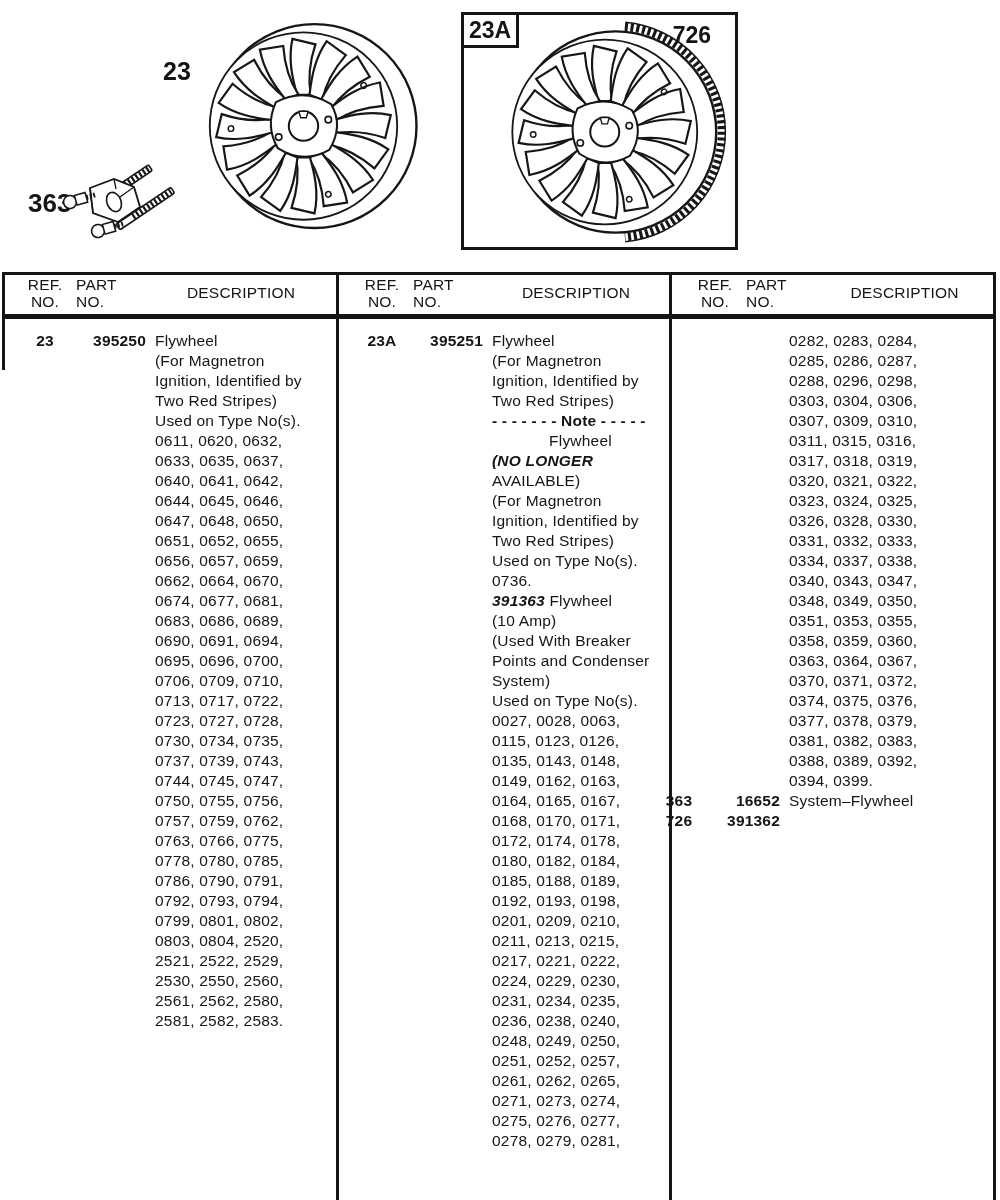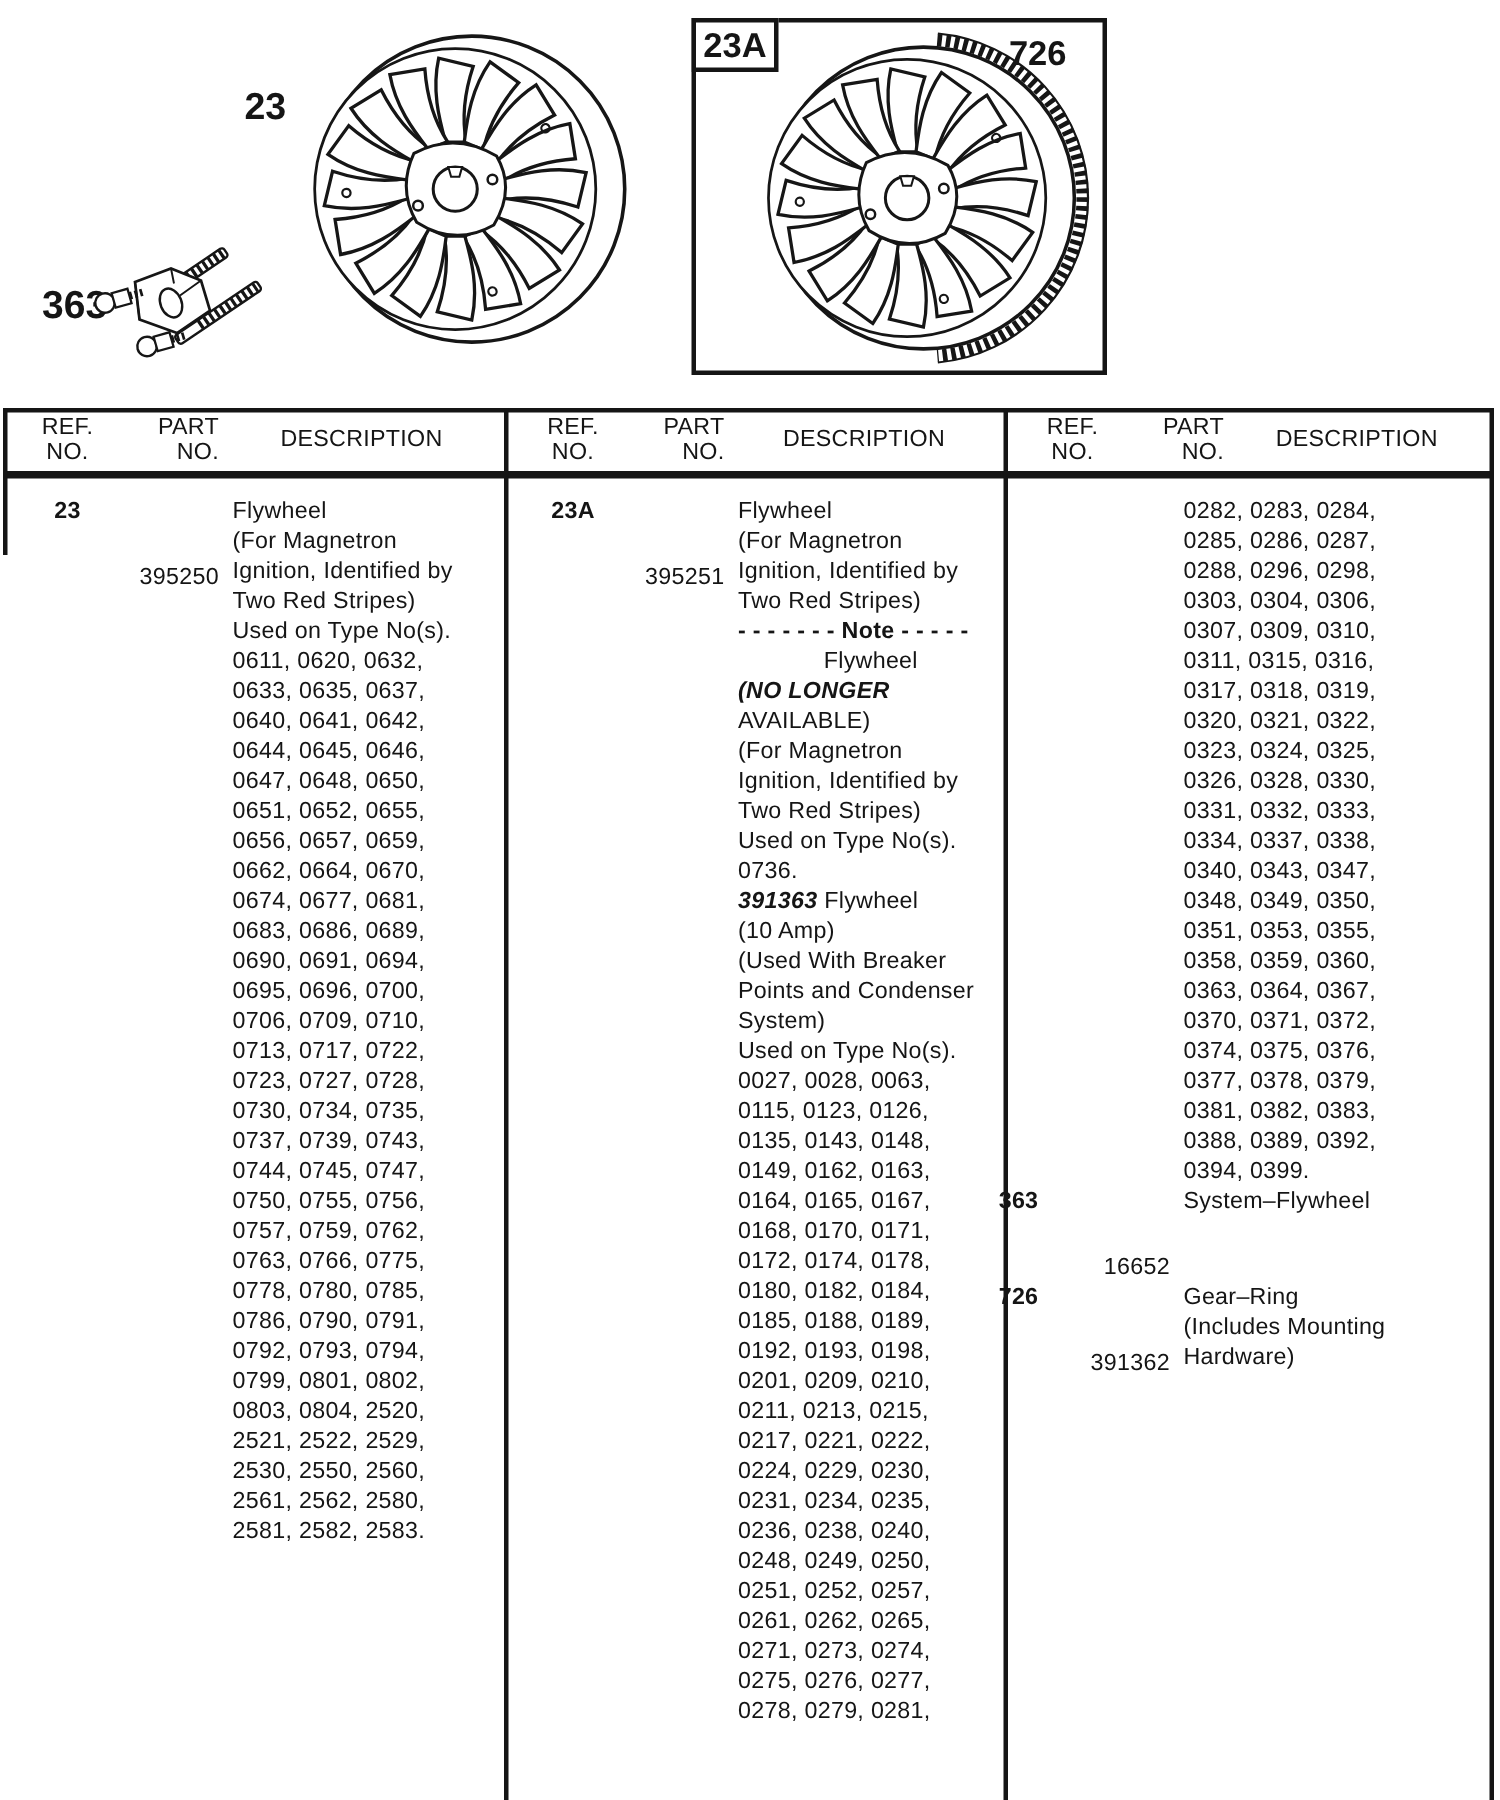--- a/index.html
+++ b/index.html
@@ -22,29 +22,29 @@
   #rule-top{left:2px;top:272px;width:994px;height:3px;}
   #rule-thick{left:2px;top:314px;width:994px;height:5px;}
   #vl-left{left:2px;top:272px;width:3px;height:98px;}
   #vl-1{left:336px;top:272px;width:3px;height:928px;}
   #vl-2{left:669px;top:272px;width:3px;height:928px;}
   #vl-right{left:993px;top:272px;width:3px;height:928px;}
   
   .hsec{position:absolute;top:276px;height:26px;display:flex;font-size:15.5px;line-height:17px;letter-spacing:.2px;}
   .s1{left:2px;width:334px;}  .s2{left:339px;width:330px;}  .s3{left:672px;width:321px;}
   .hdr-ref{margin-left:20px;width:46px;text-align:center;}
-  .hdr-part{margin-left:8px;width:70px;text-align:right;}
+  .hdr-part{margin-left:8px;width:70px;text-align:left;}
   .hdr-desc{flex:1;display:flex;align-items:flex-end;justify-content:center;padding-bottom:1px;}
   
   .bcol{position:absolute;top:319px;height:881px;box-sizing:border-box;padding-top:12px;overflow:hidden;
         font-size:15.5px;line-height:20px;letter-spacing:.2px;}
   .b1{left:2px;width:334px;}  .b2{left:339px;width:330px;}  .b3{left:636px;width:321px;}
   .entry{display:flex;align-items:flex-start;}
   .cell-ref{flex:none;width:46px;margin-left:20px;text-align:center;font-weight:700;}
-  .cell-part{flex:none;width:70px;margin-left:8px;text-align:right;font-weight:400;margin-top:44px;}
+  .cell-part{flex:none;width:70px;margin-left:8px;text-align:right;font-weight:700;}
   .cell-desc{flex:1;margin-left:9px;min-width:0;}
   .dline{white-space:nowrap;}
   svg{display:block;}
 </style>
 </head>
 <body>
 
 <div class="page">
 
   <svg width="0" height="0" style="position:absolute" aria-hidden="true">
@@ -306,21 +306,16 @@
       <div class="entry">
         <div class="cell-ref">363</div>
         <div class="cell-part">16652</div>
         <div class="cell-desc">
           <div class="dline">System–Flywheel</div>
         </div>
       </div>
       <div class="entry">
         <div class="cell-ref">726</div>
         <div class="cell-part">391362</div>
-        <div class="cell-desc">
-          <div class="dline">Gear–Ring</div>
-          <div class="dline">(Includes Mounting</div>
-          <div class="dline">Hardware)</div>
-        </div>
       </div>
     </div>
 
 </div>
 
 </body></html>

